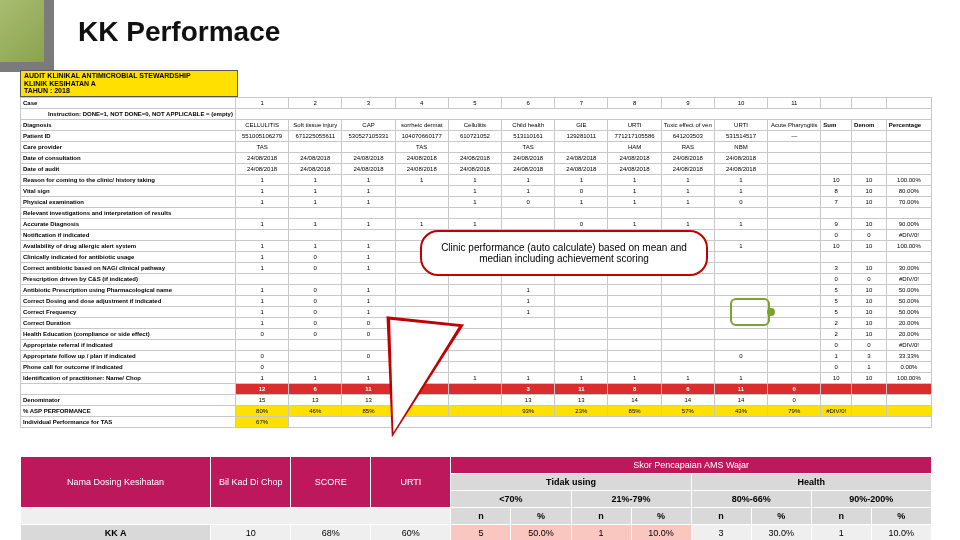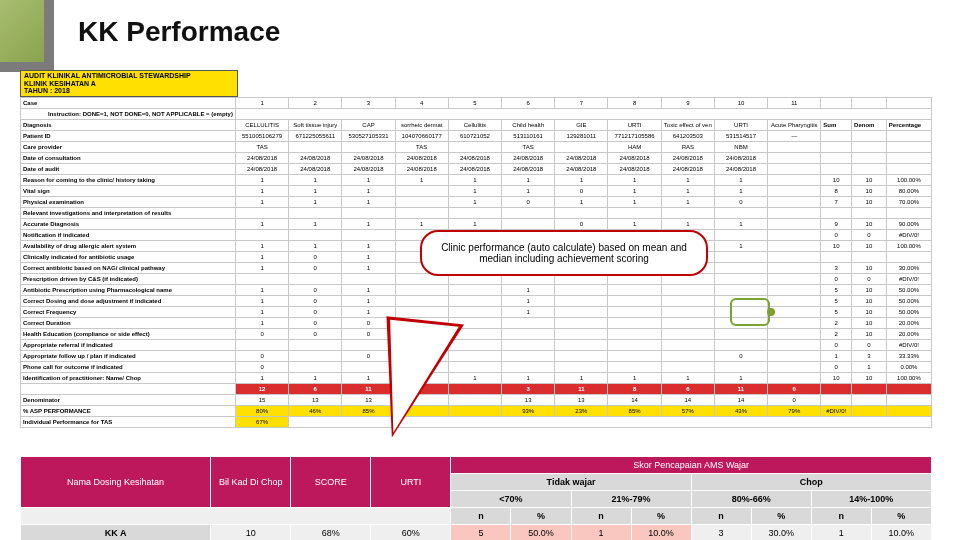--- a/index.html
+++ b/index.html
@@ -576,28 +576,28 @@
       </colgroup>
       <tbody>
           <tr>
         <td class="nav rowhead" rowspan="3">Nama Dosing Kesihatan</td>
         <td class="nav" rowspan="3">Bil Kad Di Chop</td>
         <td class="nav" rowspan="3">SCORE</td>
         <td class="nav" rowspan="3">URTI</td>
         <td class="nav" colspan="8">Skor Pencapaian AMS Wajar</td>
       </tr>
       <tr>
-        <td class="grey" colspan="4">Tidak wajar</td>
-        <td class="grey" colspan="4">Chop</td>
+        <td class="grey" colspan="4">Tidak using</td>
+        <td class="grey" colspan="4">Health</td>
       </tr>
       <tr>
         <td class="grey" colspan="2">&lt;70%</td>
         <td class="grey" colspan="2">21%-79%</td>
         <td class="grey" colspan="2">80%-66%</td>
-        <td class="grey" colspan="2">14%-100%</td>
+        <td class="grey" colspan="2">90%-200%</td>
       </tr>
       <tr>
         <td class="pale" colspan="4"></td>
         <td class="grey">n</td>
             <td class="grey">%</td>
         <td class="grey">n</td>
             <td class="grey">%</td>
         <td class="grey">n</td>
             <td class="grey">%</td>
         <td class="grey">n</td>

